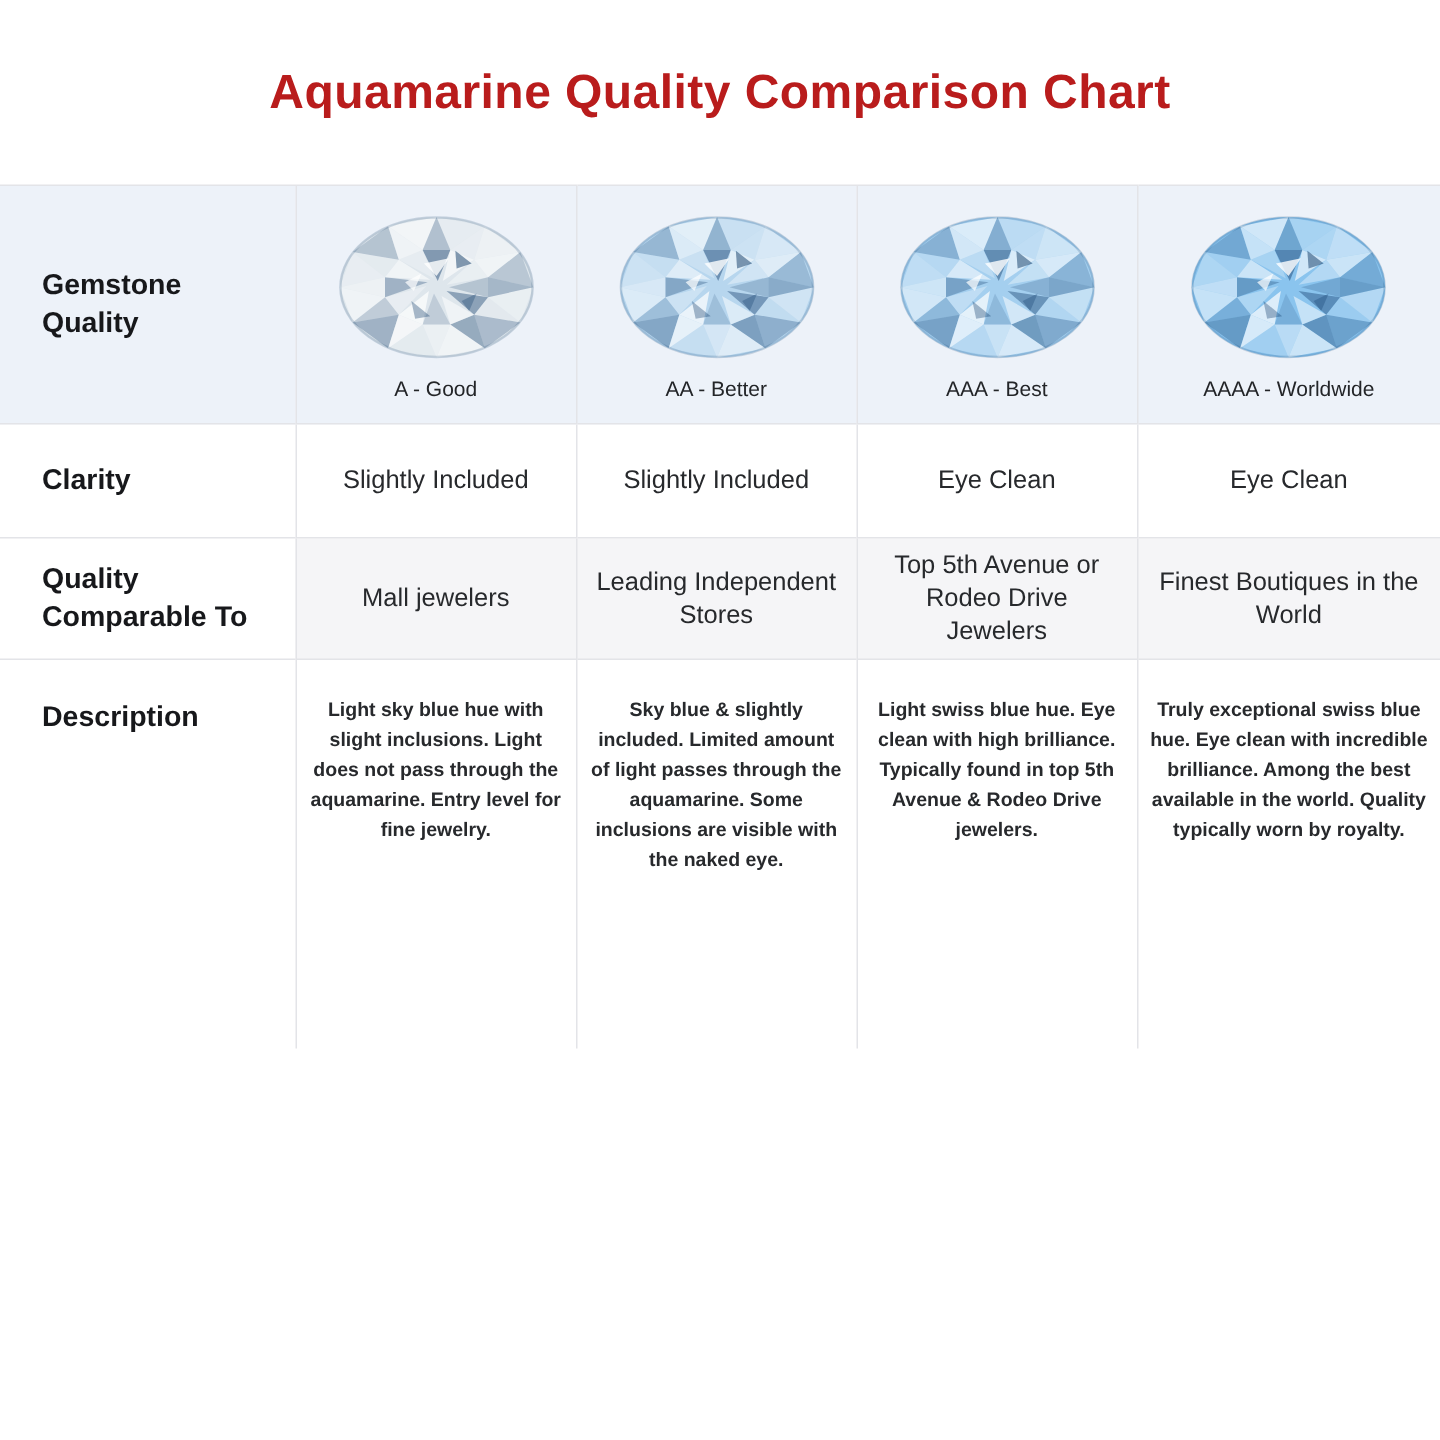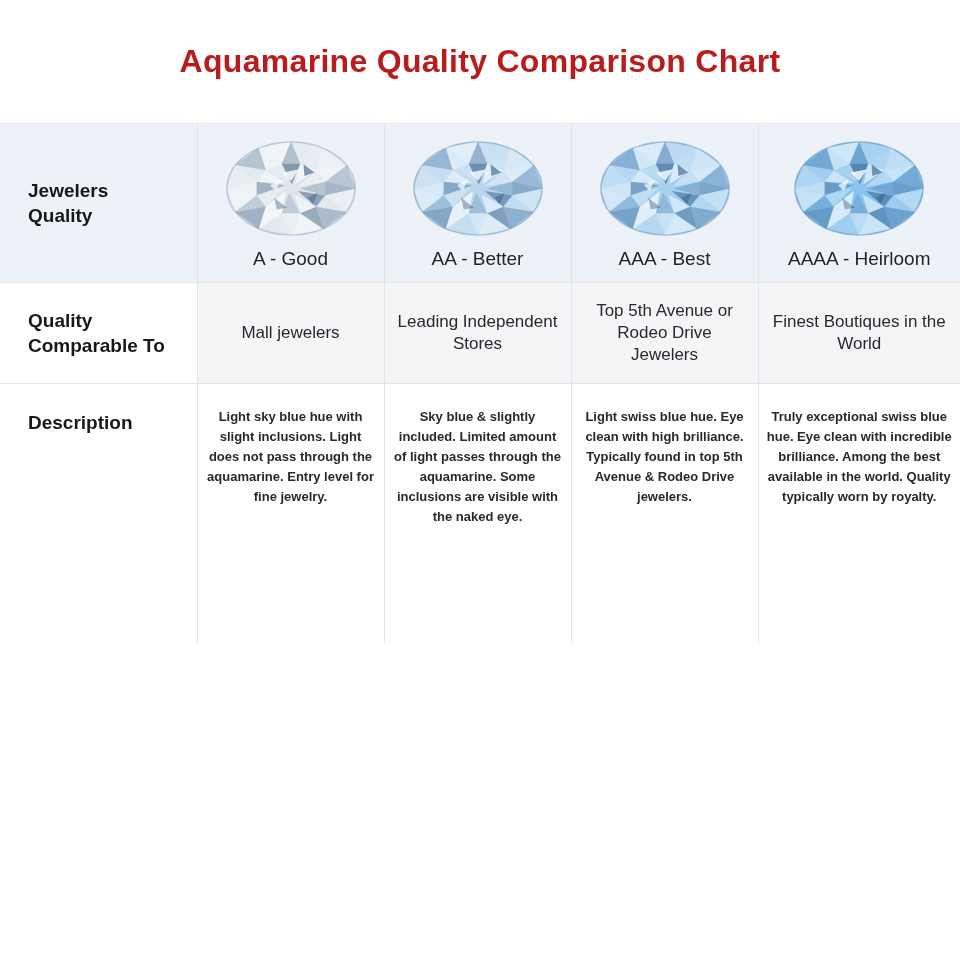--- a/index.html
+++ b/index.html
@@ -27,28 +27,28 @@
   .cmp td{
     text-align:center;font-size:17px;font-weight:400;line-height:1.3;
     color:#27292c;padding:0 12px;background:#ffffff;
   }
   
   .r-header{height:159px;}
   .r-color{height:78px;}
   .r-clarity{height:76px;}
   .r-brilliance{height:56px;}
   .r-percentile{height:128px;}
-  .r-comparable{height:101px;}
+  .r-comparable{height:81px;}
   .r-description{height:259px;}
   
   .r-header th,.r-header td{background:#edf2f9;}
   .r-header th{padding-right:60px;}
   .gem-wrap{display:flex;flex-direction:column;align-items:center;justify-content:center;padding-top:4px;}
   .gem{display:block;width:134px;height:99px;}
-  .grade{margin-top:9px;font-size:19px;color:#232528;}
+  .grade{margin-top:9px;font-size:14px;color:#232528;}
   
   .shaded td{background:#f5f5f7;}
   
   .r-description th{vertical-align:top;padding-top:26px;}
   .r-description td{vertical-align:top;padding:23px 8px 0 8px;line-height:20px;font-size:13px;font-weight:bold;}
 </style>
 </head>
 <body>
 
 <svg width="0" height="0" style="position:absolute" aria-hidden="true">
@@ -107,21 +107,21 @@
 <table class="cmp">
   <colgroup>
     <col style="width:197px">
       <col style="width:187px">
       <col style="width:187px">
       <col style="width:187px">
       <col>
   </colgroup>
   <tbody>
     <tr class="r-header">
-      <th>Jewelers Quality</th>
+      <th>Gemstone Quality</th>
       <td>
         <div class="gem-wrap">
           <svg class="gem" viewBox="0 0 160 118">
             <ellipse class="gem-base" cx="80" cy="59" rx="77" ry="56" fill="#dee6ec"></ellipse>
             <use href="#gem-facets" xlink:href="#gem-facets"></use>
           </svg>
           <div class="grade">A - Good</div>
         </div>
       </td>
       <td>
@@ -141,26 +141,33 @@
           </svg>
           <div class="grade">AAA - Best</div>
         </div>
       </td>
       <td>
         <div class="gem-wrap">
           <svg class="gem" viewBox="0 0 160 118">
             <ellipse class="gem-base" cx="80" cy="59" rx="77" ry="56" fill="#8ac4ee"></ellipse>
             <use href="#gem-facets" xlink:href="#gem-facets"></use>
           </svg>
-          <div class="grade">AAAA - Heirloom</div>
+          <div class="grade">AAAA - Worldwide</div>
         </div>
       </td>
     </tr>
 
 
+    <tr class="r-clarity">
+      <th>Clarity</th>
+      <td>Slightly Included</td>
+      <td>Slightly Included</td>
+      <td>Eye Clean</td>
+      <td>Eye Clean</td>
+    </tr>
 
 
 
     <tr class="r-comparable shaded">
       <th>Quality Comparable To</th>
       <td>Mall jewelers</td>
       <td>Leading Independent Stores</td>
       <td>Top 5th Avenue or Rodeo Drive Jewelers</td>
       <td>Finest Boutiques in the World</td>
     </tr>

